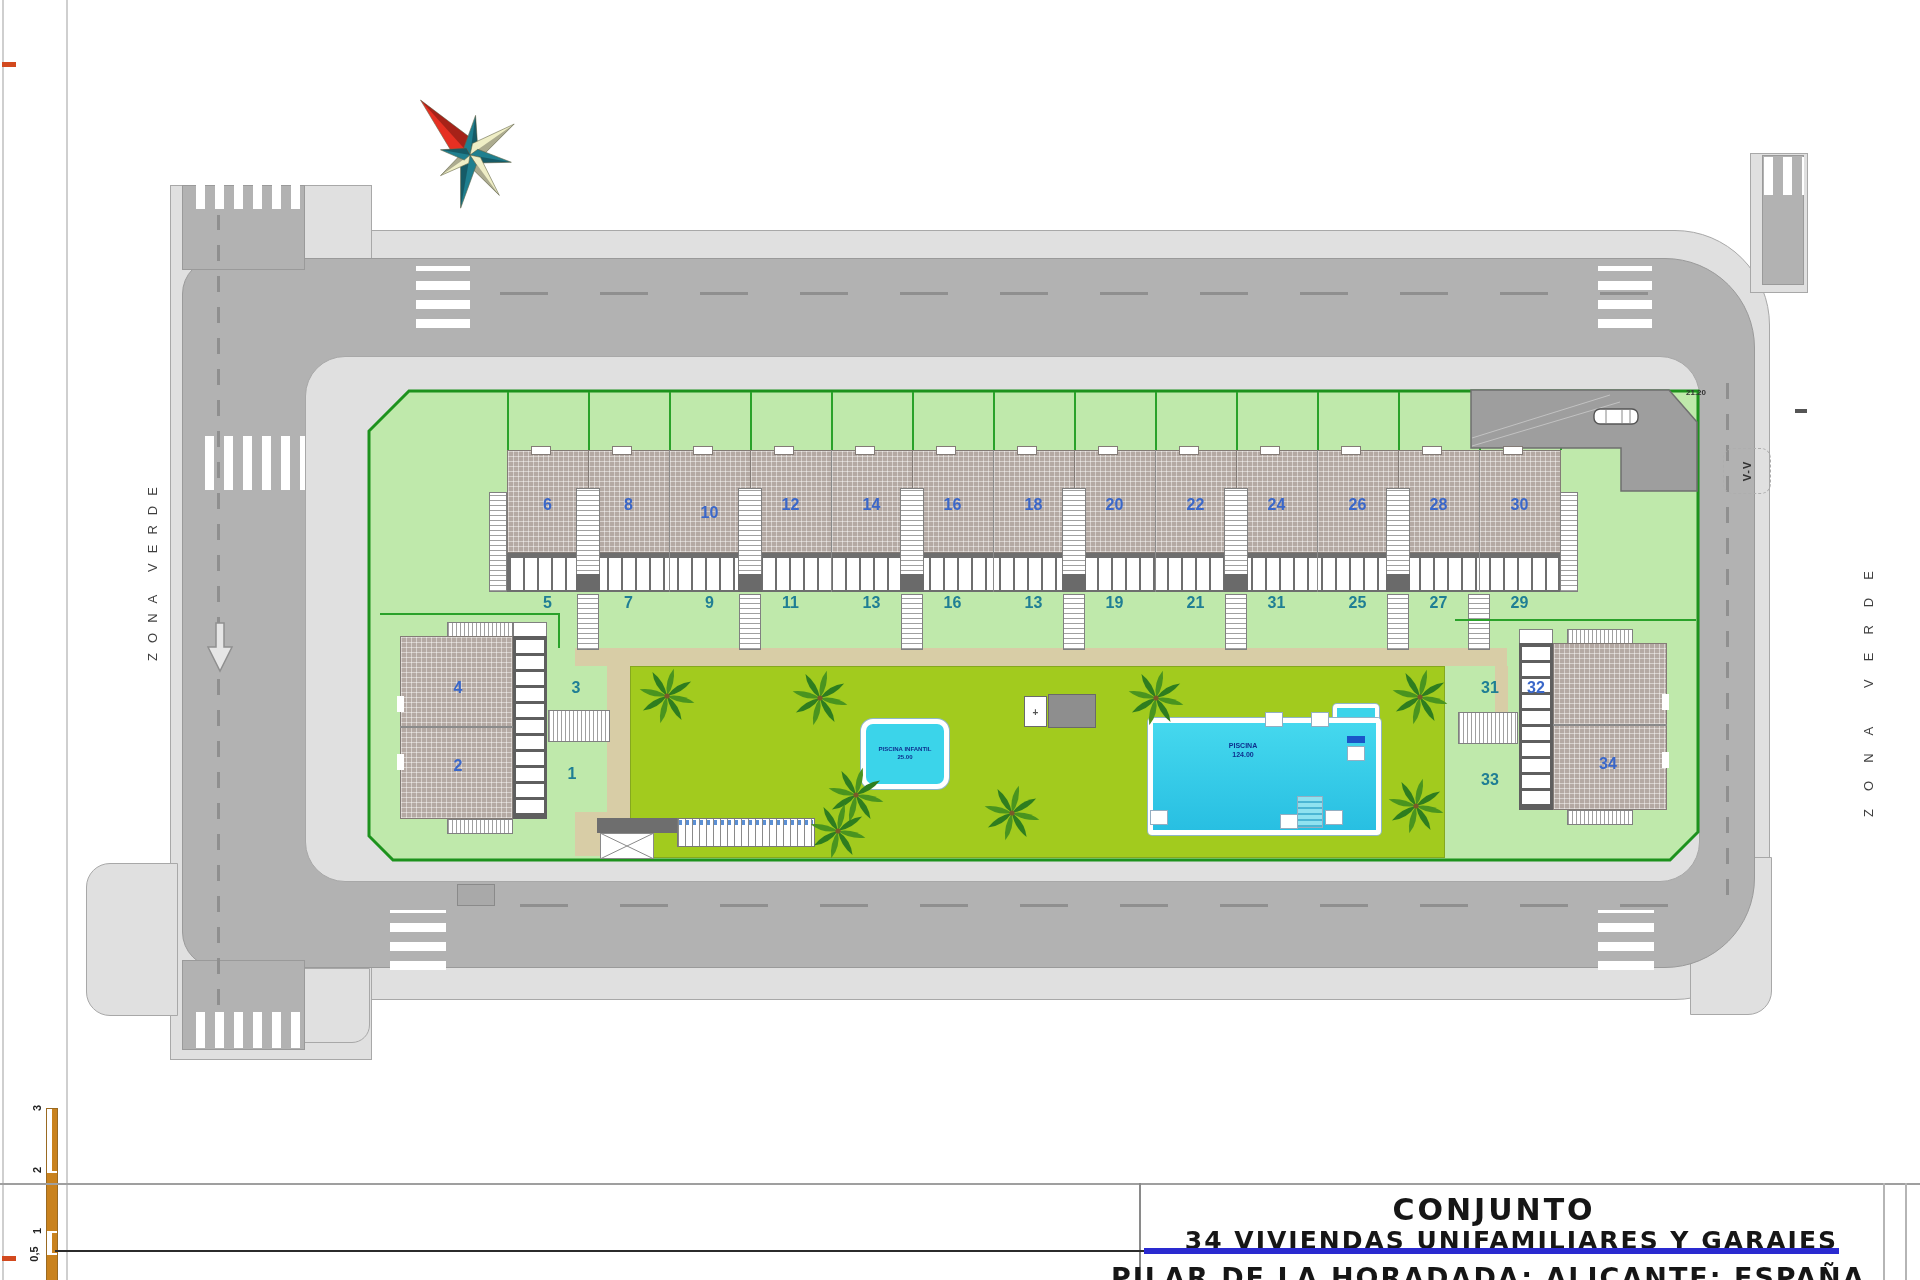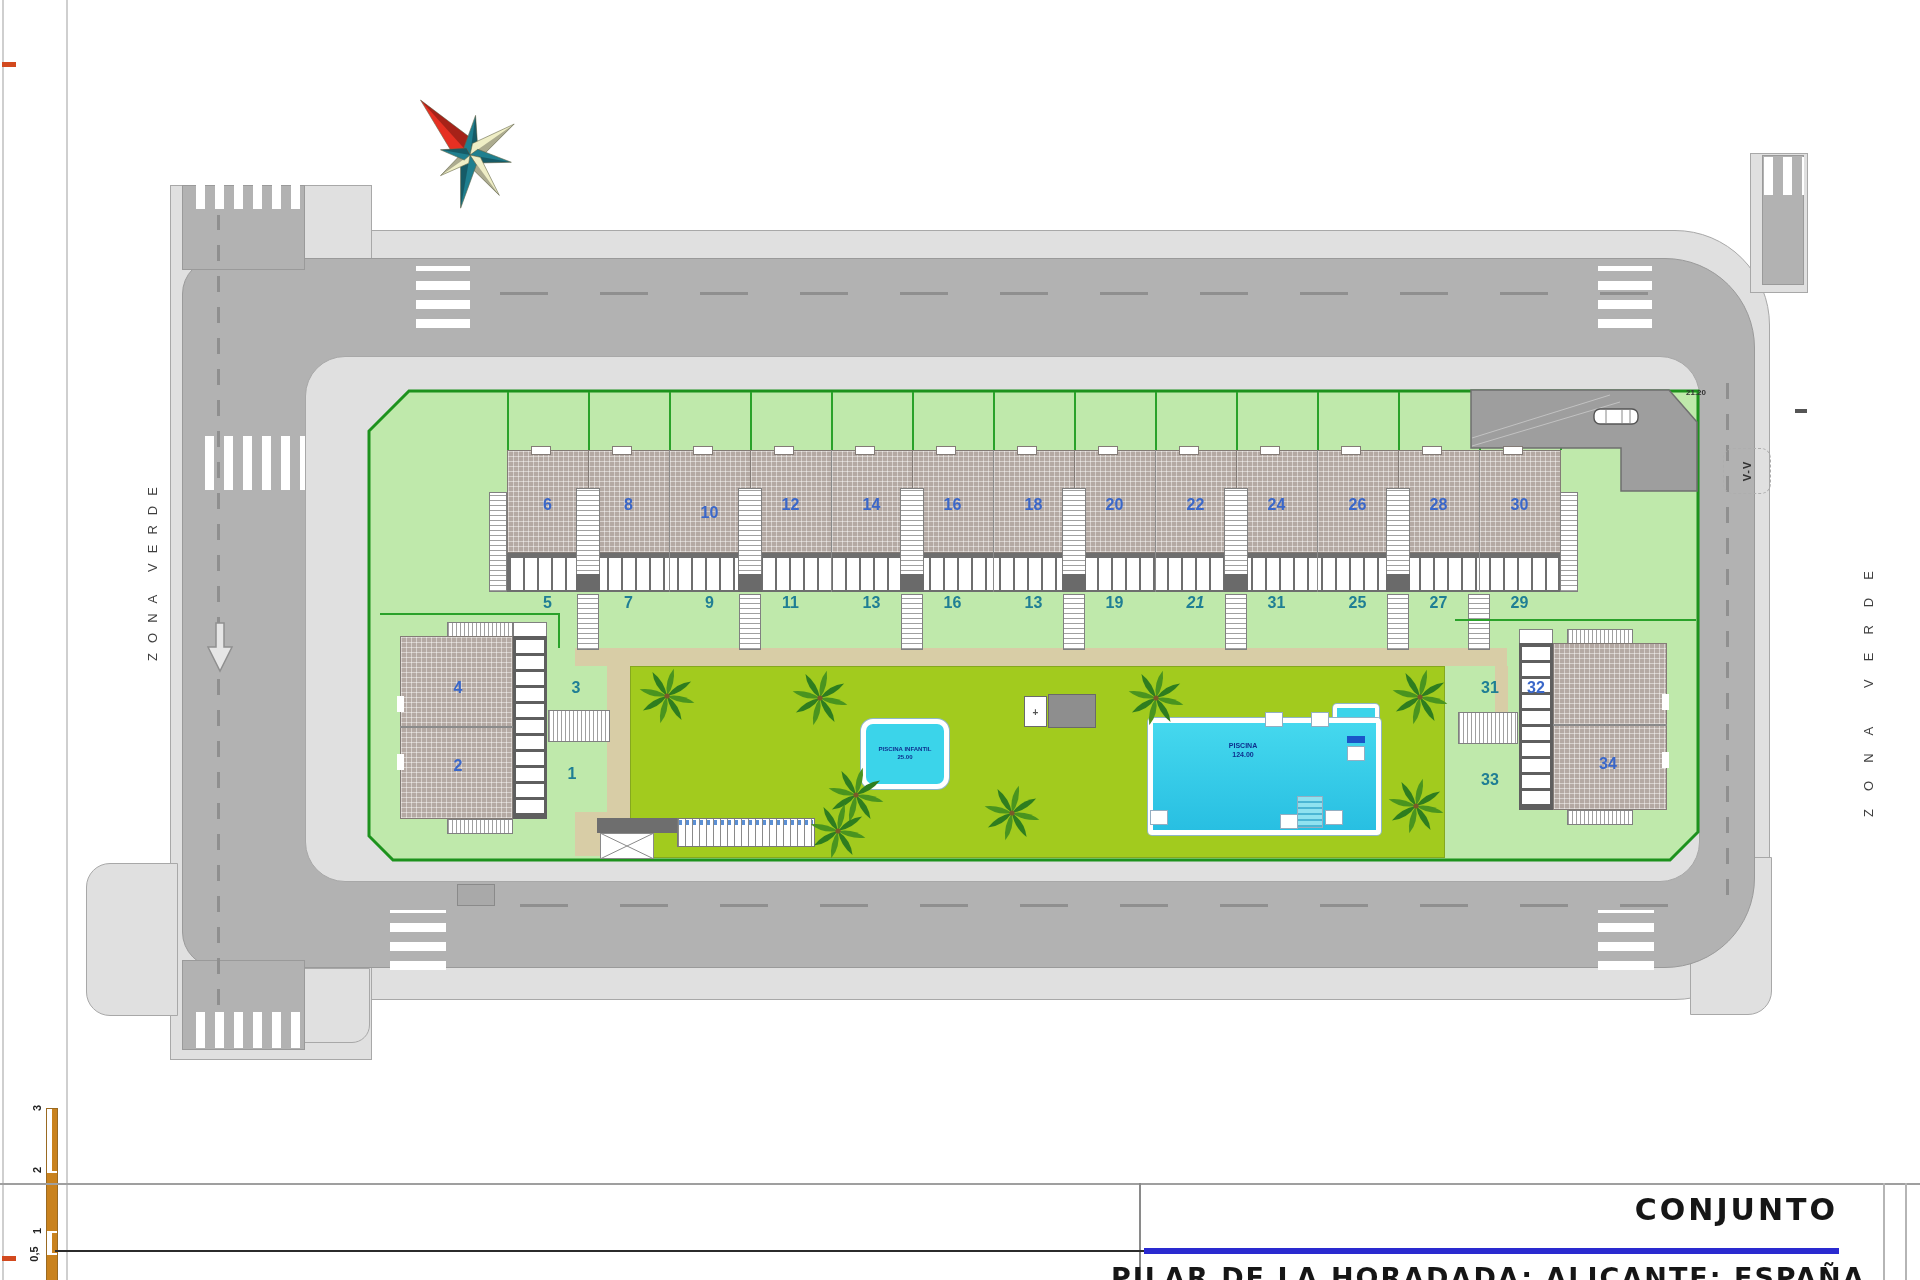--- a/index.html
+++ b/index.html
@@ -298,21 +298,21 @@
       <div style="position: absolute; box-sizing: border-box; left: 1017px; top: 446px; width: 20px; height: 9px; background: rgb(255, 255, 255); border: 1px solid rgb(131, 123, 118);"></div>
       <div class="num" style="position: absolute; box-sizing: border-box; left: 1033.5px; top: 505px;">18</div>
       <div class="num odd" style="position: absolute; box-sizing: border-box; left: 1033.5px; top: 603px;">13</div>
       <div class="hatch" style="position: absolute; box-sizing: border-box; left: 1074px; top: 450px; width: 82px; height: 103px;"></div>
       <div style="position: absolute; box-sizing: border-box; left: 1098px; top: 446px; width: 20px; height: 9px; background: rgb(255, 255, 255); border: 1px solid rgb(131, 123, 118);"></div>
       <div class="num" style="position: absolute; box-sizing: border-box; left: 1114.5px; top: 505px;">20</div>
       <div class="num odd" style="position: absolute; box-sizing: border-box; left: 1114.5px; top: 603px;">19</div>
       <div class="hatch" style="position: absolute; box-sizing: border-box; left: 1155px; top: 450px; width: 82px; height: 103px;"></div>
       <div style="position: absolute; box-sizing: border-box; left: 1179px; top: 446px; width: 20px; height: 9px; background: rgb(255, 255, 255); border: 1px solid rgb(131, 123, 118);"></div>
       <div class="num" style="position: absolute; box-sizing: border-box; left: 1195.5px; top: 505px;">22</div>
-      <div class="num odd" style="position: absolute; box-sizing: border-box; left: 1195.5px; top: 603px; font-style: italic;">21</div>
+      <div class="num odd" style="position: absolute; box-sizing: border-box; left: 1195.5px; top: 603px;">21</div>
       <div class="hatch" style="position: absolute; box-sizing: border-box; left: 1236px; top: 450px; width: 82px; height: 103px;"></div>
       <div style="position: absolute; box-sizing: border-box; left: 1260px; top: 446px; width: 20px; height: 9px; background: rgb(255, 255, 255); border: 1px solid rgb(131, 123, 118);"></div>
       <div class="num" style="position: absolute; box-sizing: border-box; left: 1276.5px; top: 505px;">24</div>
       <div class="num odd" style="position: absolute; box-sizing: border-box; left: 1276.5px; top: 603px;">31</div>
       <div class="hatch" style="position: absolute; box-sizing: border-box; left: 1317px; top: 450px; width: 82px; height: 103px;"></div>
       <div style="position: absolute; box-sizing: border-box; left: 1341px; top: 446px; width: 20px; height: 9px; background: rgb(255, 255, 255); border: 1px solid rgb(131, 123, 118);"></div>
       <div class="num" style="position: absolute; box-sizing: border-box; left: 1357.5px; top: 505px;">26</div>
       <div class="num odd" style="position: absolute; box-sizing: border-box; left: 1357.5px; top: 603px;">25</div>
       <div class="hatch" style="position: absolute; box-sizing: border-box; left: 1398px; top: 450px; width: 82px; height: 103px;"></div>
       <div style="position: absolute; box-sizing: border-box; left: 1422px; top: 446px; width: 20px; height: 9px; background: rgb(255, 255, 255); border: 1px solid rgb(131, 123, 118);"></div>
@@ -395,17 +395,18 @@
     <div class="abs" style="left:5px;top:0;width:5px;height:62px;background:var(--c-scale_orange,#c9821e);"></div>
     <div class="abs" style="left:0;top:64px;width:10px;height:58px;background:var(--c-scale_orange,#c9821e);"></div>
     <div class="abs" style="left:5px;top:124px;width:5px;height:20px;background:var(--c-scale_orange,#c9821e);"></div>
     <div class="abs" style="left:0;top:146px;width:10px;height:26px;background:var(--c-scale_orange,#c9821e);"></div>
   </div>
 
   <div class="abs" style="left:0;top:1183px;width:1920px;height:2px;background:#9f9f9f;"></div>
   <div class="abs" style="left:1139px;top:1183px;width:2px;height:97px;background:#8a8a8a;"></div>
   <div class="abs" style="left:1883px;top:1183px;width:2px;height:97px;background:#b5b5b5;"></div>
   <div class="abs" style="left:1905px;top:1183px;width:2px;height:97px;background:#b5b5b5;"></div>
-  <div class="ttl" style="left:1150px;top:1192px;width:688px;text-align:right;font-size:30px;letter-spacing:3px;">CONJUNTO</div>
+  <div class="ttl" style="left:1150px;top:1192px;width:688px;text-align:center;font-size:30px;letter-spacing:3px;">CONJUNTO</div>
+  <div class="ttl" style="left:1150px;top:1226px;width:688px;text-align:right;font-size:25px;letter-spacing:2px;">34 VIVIENDAS UNIFAMILIARES Y GARAJES</div>
   <div class="abs" style="left:1144px;top:1248px;width:695px;height:6px;background:var(--c-accent_blue,#2a2ad0);"></div>
   <div class="abs" style="left:55px;top:1250px;width:1089px;height:2px;background:#2b2b2b;"></div>
   <div class="ttl" style="left:1111px;top:1262px;width:714px;text-align:center;font-size:27px;letter-spacing:2px;">PILAR DE LA HORADADA; ALICANTE; ESPAÑA</div>
 </div>
 
 </body></html>

